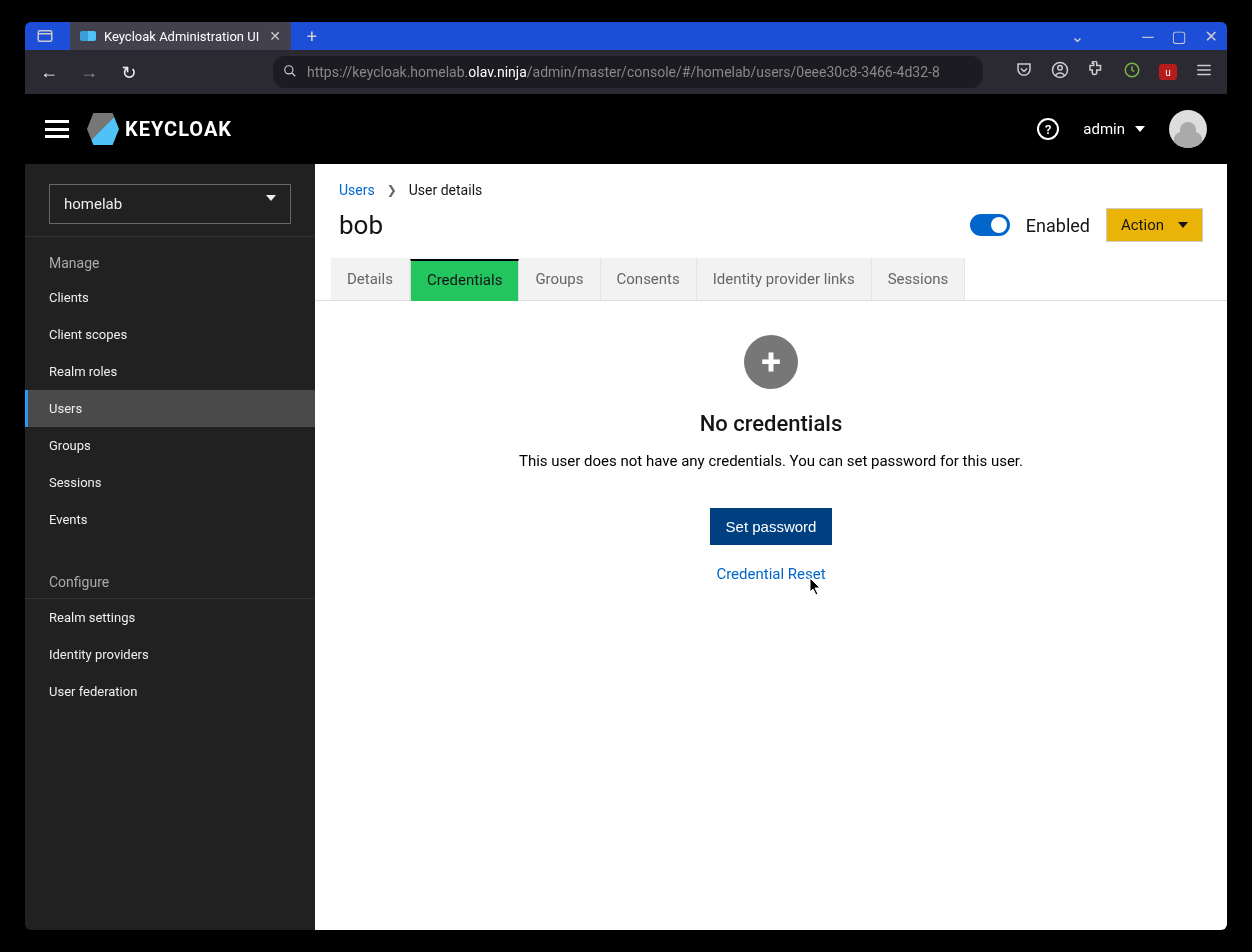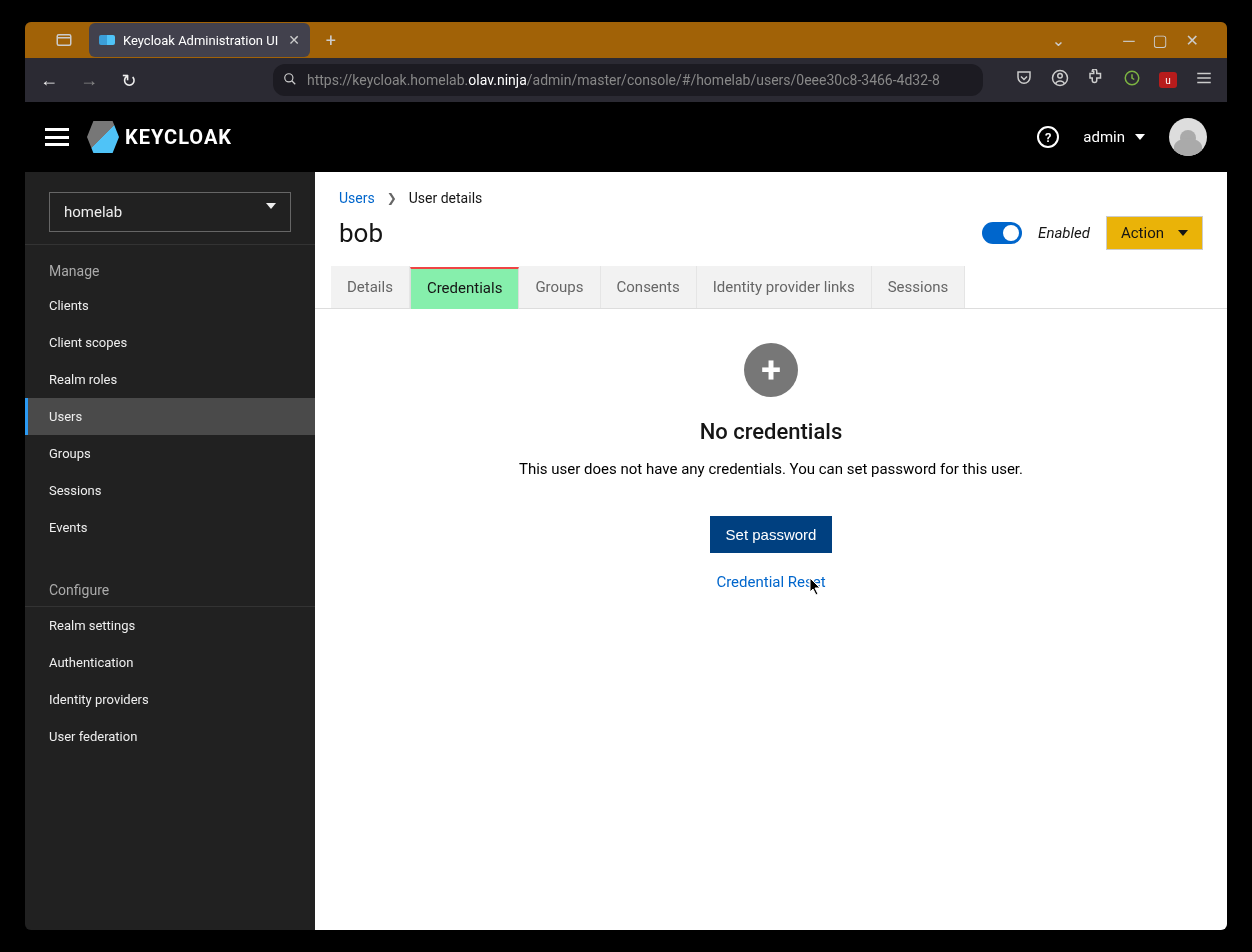--- a/index.html
+++ b/index.html
@@ -14,25 +14,25 @@
   position: absolute;
   top: 22px; left: 25px;
   width: 1202px; height: 908px;
   background: #1c1b22;
   border-radius: 6px;
   overflow: hidden;
   display: flex;
   flex-direction: column;
 }
 .tabbar {
-  height: 36px;
-  background: #a16207;
-  display: flex;
-  align-items: center;
-  padding: 0 20px;
+  height: 28px;
+  background: #1d4ed8;
+  display: flex;
+  align-items: center;
+  padding: 0 1px;
 }
 .tabbar .tab-shield {
   width: 38px;
   display: flex;
   justify-content: center;
   align-items: center;
   color: #ccc;
 }
 .tab {
   background: #42414d;
@@ -277,21 +277,21 @@
   position: relative;
 }
 .toggle::after {
   content: "";
   position: absolute;
   right: 3px; top: 3px;
   width: 16px; height: 16px;
   background: #fff;
   border-radius: 50%;
 }
-.enabled-label { font-size: 15px; font-style: italic; }
+.enabled-label { font-size: 18px; }
 .action-btn {
   border: 1px solid #ccc;
   padding: 7px 14px;
   display: flex;
   align-items: center;
   gap: 14px;
   font-size: 15px;
   cursor: pointer;
   background: #eab308;
 }
@@ -302,23 +302,23 @@
 }
 .tab-item {
   padding: 12px 16px;
   font-size: 15px;
   color: #666;
   background: #f2f2f2;
   border-right: 1px solid #e5e5e5;
   cursor: pointer;
 }
 .tab-item.active {
-  background: #86efac;
+  background: #22c55e;
   color: #151515;
-  border-top: 2px solid #ef4444;
+  border-top: 2px solid #000000;
   padding-top: 10px;
   border-right: 1px solid #ddd;
   border-left: 1px solid #ddd;
   position: relative;
   top: 1px;
 }
 .empty-state {
   flex: 1;
   display: flex;
   flex-direction: column;
@@ -473,21 +473,20 @@
         <div class="sidebar-item">Client scopes</div>
         <div class="sidebar-item">Realm roles</div>
         <div class="sidebar-item active">Users</div>
         <div class="sidebar-item">Groups</div>
         <div class="sidebar-item">Sessions</div>
         <div class="sidebar-item">Events</div>
 
         <div class="sidebar-section-label" style="margin-top:18px">Configure</div>
         <div class="sidebar-divider" style="margin-top:0"></div>
         <div class="sidebar-item">Realm settings</div>
-        <div class="sidebar-item">Authentication</div>
         <div class="sidebar-item">Identity providers</div>
         <div class="sidebar-item">User federation</div>
       </div>
 
       <div class="main">
         <div class="breadcrumb">
           <a href="#">Users</a>
           <span class="sep">❯</span>
           <span>User details</span>
         </div>

